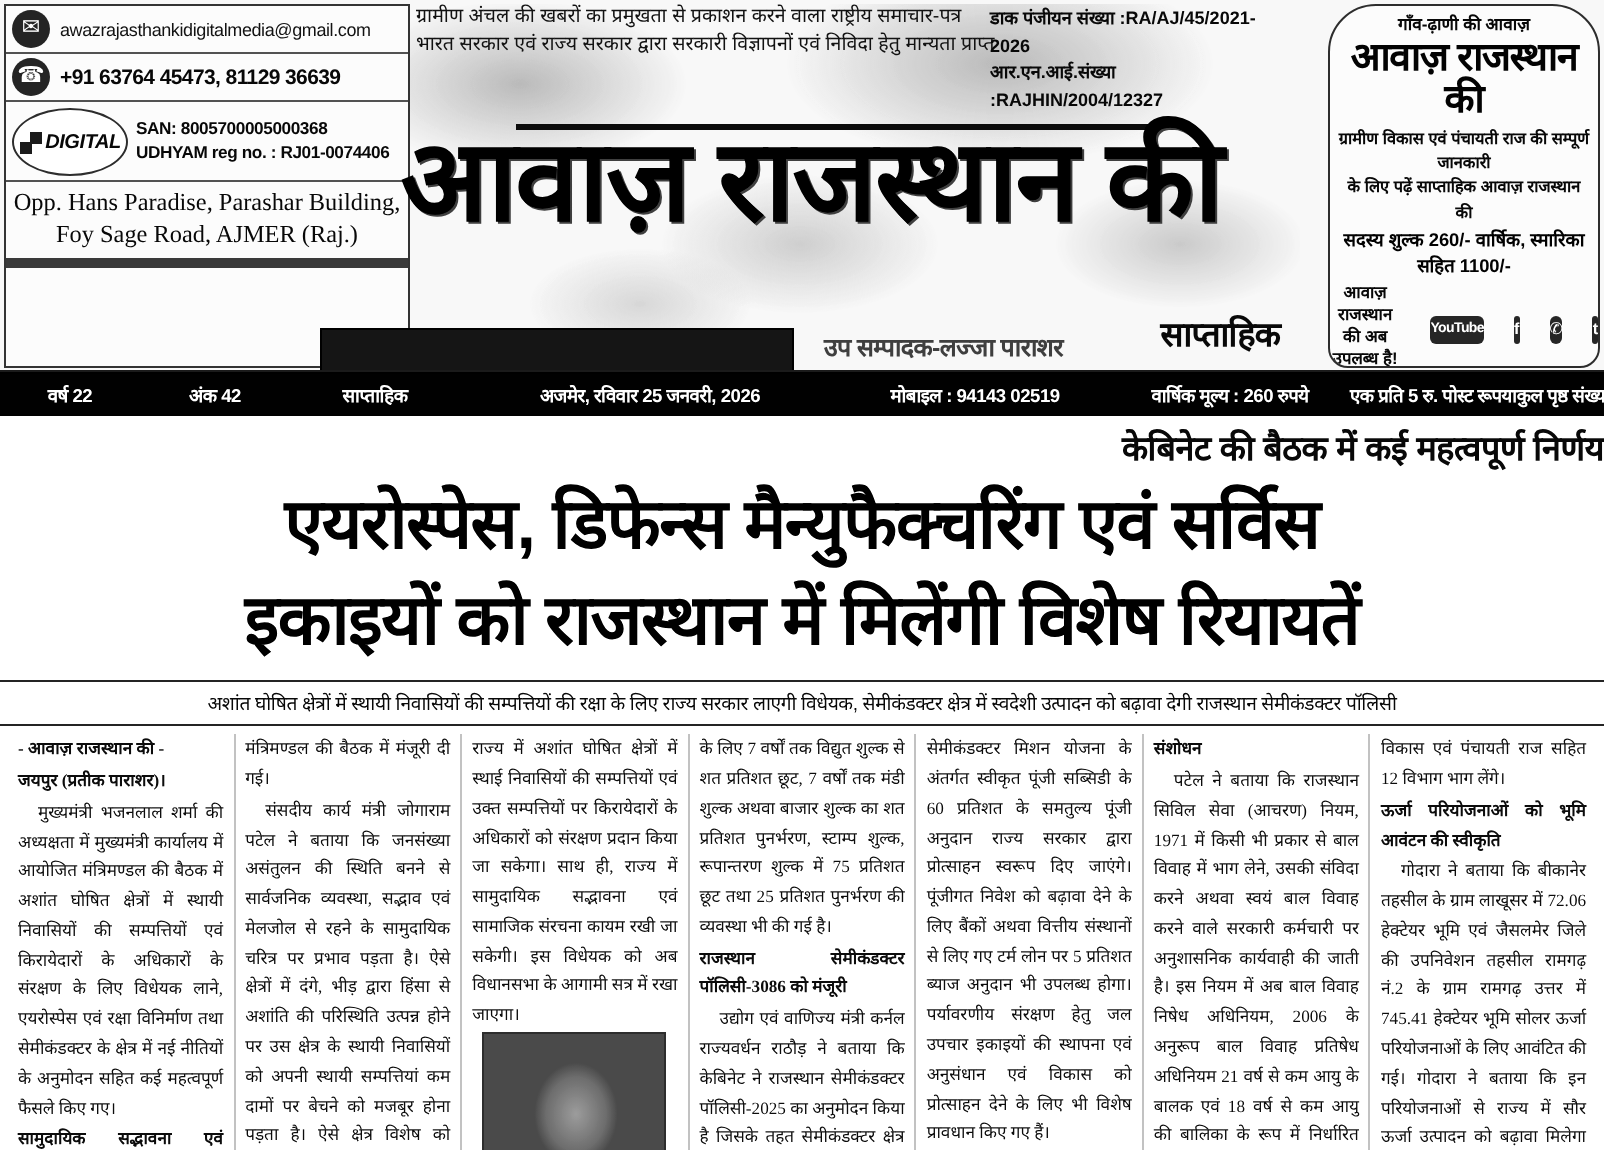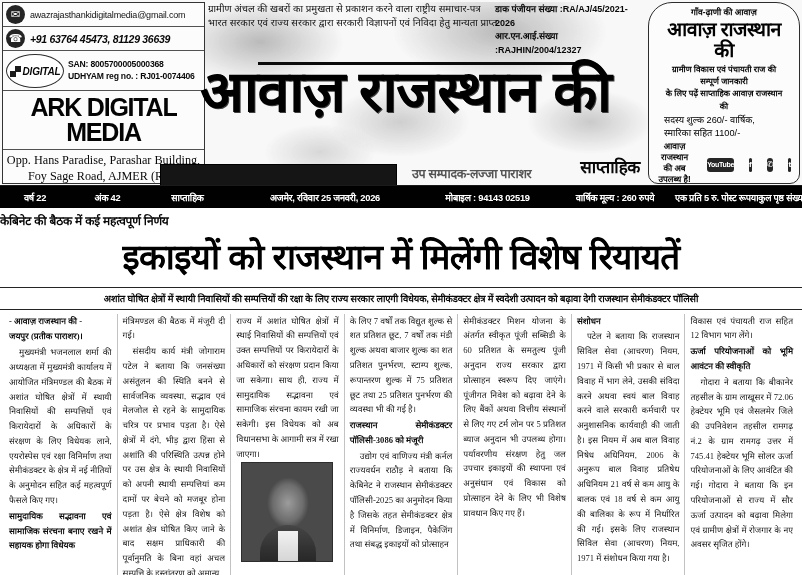--- a/index.html
+++ b/index.html
@@ -55,21 +55,21 @@
     background: #2b2b2b;
     color: #fff;
     display: flex; align-items: center; justify-content: center;
     font-size: 11px; line-height: 1;
   }
   .ml-mail-text {
     font-size: 9px; letter-spacing: -.2px; color: #1a1a1a;
     white-space: nowrap; overflow: hidden;
   }
   .ml-phone-text {
-    font-size: 10.5px; font-weight: bold; font-style: italic;
+    font-size: 10.5px; font-weight: bold; 
     color: #111; letter-spacing: -.3px; white-space: nowrap;
   }
   .ml-regrow {
     display: flex; align-items: center; gap: 4px;
     padding: 3px 3px 2px 3px;
     border-bottom: 1px solid #555;
   }
   .ml-digital-logo {
     flex: 0 0 58px;
     width: 58px; height: 34px;
@@ -127,45 +127,45 @@
   }
   .mh-editor {
     position: absolute; left: 160px; top: 164px;
     background: #1d1d1d; color: #fff;
     font-size: 11.5px; font-weight: bold;
     padding: 20px 6px; letter-spacing: -.3px;
     border: 1px solid #000;
   }
   .mh-subeditor {
     position: absolute; left: 412px; top: 165px;
-    font-size: 12.5px; font-weight: bold; color: #0369a1; letter-spacing: -.3px;
+    font-size: 12.5px; font-weight: bold; color: #6d28d9; letter-spacing: -.3px;
   }
 
   
   .mh-postal {
     position: absolute; left: 495px; top: 3px; width: 150px;
     font-size: 9px; font-weight: bold; line-height: 1.5; color: #111;
   }
   .mh-right {
     position: absolute; right: 2px; top: 2px;
-    width: 152px; height: 182px;
+    width: 136px; height: 182px;
     background: #f4f3f1;
     border: 1px solid #333;
     border-radius: 24px 24px 10px 10px;
-    padding: 3px 15px;
+    padding: 3px 4px;
     overflow: hidden;
   }
   .mr-gaon { text-align: center; font-size: 8.6px; font-weight: bold; color: #111; }
   .mr-title {
     text-align: center; font-size: 19.5px; font-weight: 900; color: #0b0b0b;
     letter-spacing: -.6px; line-height: 1.1; margin: 1px 0 2px 0;
   }
   .mr-desc { text-align: center; font-size: 8.2px; line-height: 1.5; color: #111; font-weight: bold; }
   .mr-fee {
-    text-align: left; font-size: 9.2px; font-weight: 400; color: #0a0a0a;
+    text-align: center; font-size: 9.2px; font-weight: 700; color: #0a0a0a;
     line-height: 1.4; margin-top: 1px;
   }
   .mr-socialrow {
     display: flex; align-items: center; justify-content: center; gap: 15px; margin: 1px 0;
   }
   .mr-sub-left { font-size: 8.4px; font-weight: bold; line-height: 1.3; text-align: center; color: #111; }
   .mr-chip {
     width: 17px; height: 14px; border-radius: 3px;
     background: #2d2d2d; color: #fff;
     display: flex; align-items: center; justify-content: center;
@@ -191,34 +191,34 @@
   .ib-2 { flex: 0 0 75px; }
   .ib-3 { flex: 0 0 85px; }
   .ib-4 { flex: 0 0 190px; }
   .ib-5 { flex: 0 0 135px; }
   .ib-6 { flex: 0 0 120px; }
   .ib-7 { flex: 0 0 65px; }
   .ib-8 { flex: 1 1 auto; }
 
   
   .kicker {
-    text-align: left;
-    font-size: 12px; font-weight: bold; color: #111;
-    padding: 4px 16px 2px 0; letter-spacing: -.2px;
+    text-align: right;
+    font-size: 17px; font-weight: bold; color: #111;
+    padding: 4px 0 2px 0; letter-spacing: -.2px;
   }
   .headline {
     text-align: center;
     font-size: 35px; font-weight: 900; color: #000;
     line-height: 1.36; letter-spacing: -.7px;
     padding: 2px 10px 6px 10px;
   }
   .subhead-rule { width: 100%; height: 1px; background: #2b2b2b; }
   .subhead {
     text-align: center;
-    font-size: 9.6px; font-weight: bold; color: #111;
+    font-size: 9.6px; font-weight: normal; color: #111;
     padding: 4px 6px 4px 6px;
     letter-spacing: -.2px;
   }
   .subhead-rule2 { width: 100%; height: 1px; background: #2b2b2b; }
 
   
   .body-cols {
     display: flex;
     width: 802px;
     padding: 4px 4px 0 4px;
@@ -295,21 +295,20 @@
               <i></i>
               <i></i>
             </span>
           <span class="ml-dl-word">DIGITAL</span>
         </span>
         <span class="ml-regnums">
           <div>SAN: 8005700005000368</div>
           <div>UDHYAM reg no. : RJ01-0074406</div>
         </span>
       </div>
-      <div class="ml-title">ARK DIGITAL MEDIA</div>
       <div class="ml-address">
         <div>Opp. Hans Paradise, Parashar Building,</div>
         <div>Foy Sage Road, AJMER (Raj.)</div>
       </div>
 
     </div>
 
     <div class="mh-topline">
       <div>ग्रामीण अंचल की खबरों का प्रमुखता से प्रकाशन करने वाला राष्ट्रीय समाचार-पत्र</div>
       <div>भारत सरकार एवं राज्य सरकार द्वारा सरकारी विज्ञापनों एवं निविदा हेतु मान्यता प्राप्त</div>
@@ -354,20 +353,21 @@
     <span class="ib ib-3">साप्ताहिक</span>
     <span class="ib ib-4">अजमेर, रविवार 25 जनवरी, 2026</span>
     <span class="ib ib-5">मोबाइल : 94143 02519</span>
     <span class="ib ib-6">वार्षिक मूल्य : 260 रुपये</span>
     <span class="ib ib-7">एक प्रति 5 रु. पोस्ट रूपया</span>
     <span class="ib ib-8">कुल पृष्ठ संख्या : 04</span>
   </div>
 
   <div class="kicker">केबिनेट की बैठक में कई महत्वपूर्ण निर्णय</div>
   <div class="headline">
+    <div>एयरोस्पेस, डिफेन्स मैन्युफैक्चरिंग एवं सर्विस</div>
     <div>इकाइयों को राजस्थान में मिलेंगी विशेष रियायतें</div>
   </div>
   <div class="subhead-rule"></div>
   <div class="subhead">अशांत घोषित क्षेत्रों में स्थायी निवासियों की सम्पत्तियों की रक्षा के लिए राज्य सरकार लाएगी विधेयक, सेमीकंडक्टर क्षेत्र में स्वदेशी उत्पादन को बढ़ावा देगी राजस्थान सेमीकंडक्टर पॉलिसी</div>
   <div class="subhead-rule2"></div>
 
   <div class="body-cols">
 
     <div class="col">
       <p class="dateline">- आवाज़ राजस्थान की -</p>

